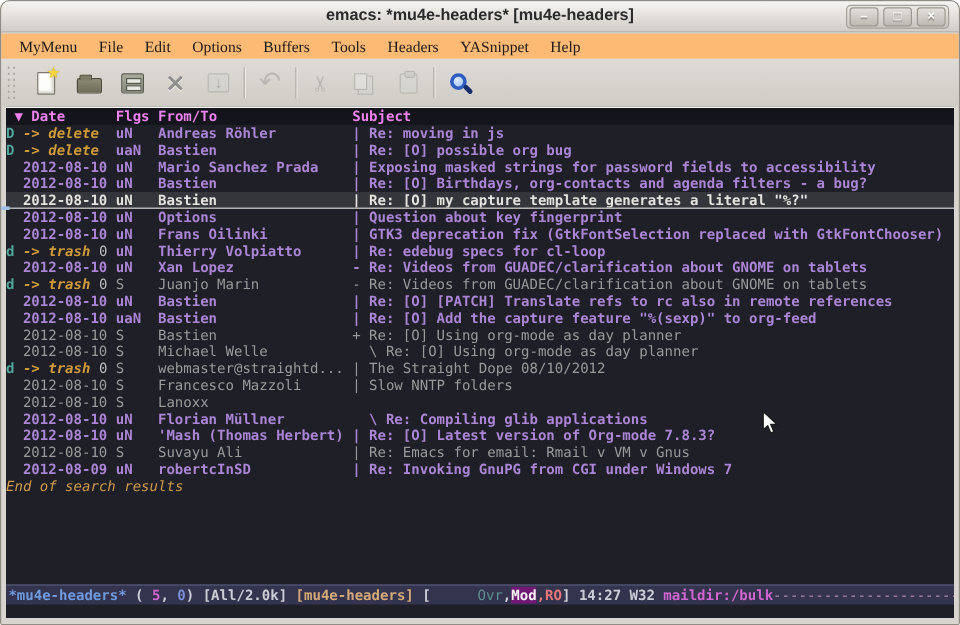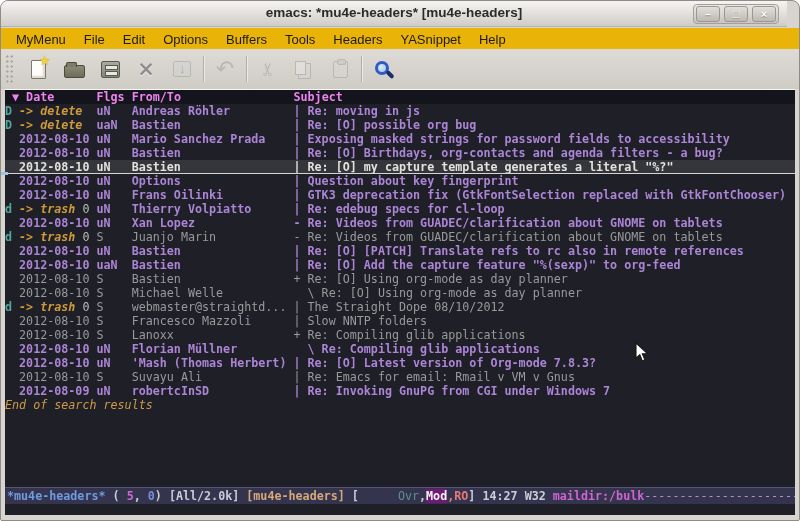--- a/index.html
+++ b/index.html
@@ -5,42 +5,42 @@
   html,body{margin:0;padding:0;background:#ffffff;}
   *{box-sizing:border-box;}
   .window{
     position:relative;width:800px;height:521px;
     background:#d8d5d0;border:1px solid #8f8b85;
     border-radius:8px 8px 2px 2px;overflow:hidden;
     font-family:"Liberation Sans", sans-serif;
   }
   
   .titlebar{
-    position:absolute;top:0;left:0;right:12px;height:26px;
+    position:absolute;top:0;left:0;right:0;height:26px;
     background:linear-gradient(#f6f4f2,#d0ccc7);
     border-bottom:1px solid #b5b1ab;
     padding-left:34px;
   }
   .title{
     position:absolute;left:0;right:0;top:4px;text-align:center;
     font-size:13.5px;font-weight:bold;color:#2b2b2b;
   }
   .winbtns{position:absolute;right:8px;top:3px;display:flex;gap:4px;
     background:linear-gradient(#e9e7e4,#c9c5c0);border:1px solid #a39f99;
     border-radius:4px;padding:1px 2px;}
   .winbtn{
     width:24px;height:16px;border-radius:3px;border:1px solid #9b978f;
     background:linear-gradient(#e2dfdb,#bdb9b3);
     color:#fcfcfc;font-size:11px;font-weight:bold;line-height:14px;text-align:center;
     text-shadow:0 1px 1px #8a867f;
   }
   
   .menubar{
     position:absolute;top:27px;left:0;right:0;height:21px;
-    display:flex;align-items:flex-end;padding-left:6px;background:#eab308;
+    display:flex;align-items:flex-end;padding-left:6px;background:#fdba74;font-family:Liberation Serif, serif;
   }
   .menuitem{font-size:13px;color:#1b1b1b;padding:2px 9px;white-space:nowrap;}
   
   .toolbar{
     position:absolute;top:48px;left:0;right:0;height:40px;
     display:flex;align-items:center;background:linear-gradient(#dedbd6,#cfccc6);
     padding-left:4px;
   }
   .grip{width:9px;height:30px;margin-right:6px;
     background-image:radial-gradient(circle,#aaa69f 1.1px,transparent 1.2px);
@@ -182,21 +182,21 @@
         <div class="row unread"><span class="c-mark mark"></span><span class="c-date">2012-08-10</span><span class="c-flags">uN</span><span class="c-from">Frans Oilinki</span><span class="c-subj">| GTK3 deprecation fix (GtkFontSelection replaced with GtkFontChooser)</span></div>
         <div class="row unread"><span class="c-mark mark">d</span><span class="c-date"><span class="action">-&gt; trash</span><span class="extra"> 0</span></span><span class="c-flags">uN</span><span class="c-from">Thierry Volpiatto</span><span class="c-subj">| Re: edebug specs for cl-loop</span></div>
         <div class="row unread"><span class="c-mark mark"></span><span class="c-date">2012-08-10</span><span class="c-flags">uN</span><span class="c-from">Xan Lopez</span><span class="c-subj">- Re: Videos from GUADEC/clarification about GNOME on tablets</span></div>
         <div class="row read"><span class="c-mark mark">d</span><span class="c-date"><span class="action">-&gt; trash</span><span class="extra"> 0</span></span><span class="c-flags">S</span><span class="c-from">Juanjo Marin</span><span class="c-subj">- Re: Videos from GUADEC/clarification about GNOME on tablets</span></div>
         <div class="row unread"><span class="c-mark mark"></span><span class="c-date">2012-08-10</span><span class="c-flags">uN</span><span class="c-from">Bastien</span><span class="c-subj">| Re: [O] [PATCH] Translate refs to rc also in remote references</span></div>
         <div class="row unread"><span class="c-mark mark"></span><span class="c-date">2012-08-10</span><span class="c-flags">uaN</span><span class="c-from">Bastien</span><span class="c-subj">| Re: [O] Add the capture feature "%(sexp)" to org-feed</span></div>
         <div class="row read"><span class="c-mark mark"></span><span class="c-date">2012-08-10</span><span class="c-flags">S</span><span class="c-from">Bastien</span><span class="c-subj">+ Re: [O] Using org-mode as day planner</span></div>
         <div class="row read"><span class="c-mark mark"></span><span class="c-date">2012-08-10</span><span class="c-flags">S</span><span class="c-from">Michael Welle</span><span class="c-subj">  \ Re: [O] Using org-mode as day planner</span></div>
         <div class="row read"><span class="c-mark mark">d</span><span class="c-date"><span class="action">-&gt; trash</span><span class="extra"> 0</span></span><span class="c-flags">S</span><span class="c-from">webmaster@straightd...</span><span class="c-subj">| The Straight Dope 08/10/2012</span></div>
         <div class="row read"><span class="c-mark mark"></span><span class="c-date">2012-08-10</span><span class="c-flags">S</span><span class="c-from">Francesco Mazzoli</span><span class="c-subj">| Slow NNTP folders</span></div>
-        <div class="row read"><span class="c-mark mark"></span><span class="c-date">2012-08-10</span><span class="c-flags">S</span><span class="c-from">Lanoxx</span><span class="c-subj">+ Re: Compiling glib applications</span></div>
+        <div class="row read"><span class="c-mark mark"></span><span class="c-date">2012-08-10</span><span class="c-flags">S</span><span class="c-from">Lanoxx</span></div>
         <div class="row unread"><span class="c-mark mark"></span><span class="c-date">2012-08-10</span><span class="c-flags">uN</span><span class="c-from">Florian Müllner</span><span class="c-subj">  \ Re: Compiling glib applications</span></div>
         <div class="row unread"><span class="c-mark mark"></span><span class="c-date">2012-08-10</span><span class="c-flags">uN</span><span class="c-from">'Mash (Thomas Herbert)</span><span class="c-subj">| Re: [O] Latest version of Org-mode 7.8.3?</span></div>
         <div class="row read"><span class="c-mark mark"></span><span class="c-date">2012-08-10</span><span class="c-flags">S</span><span class="c-from">Suvayu Ali</span><span class="c-subj">| Re: Emacs for email: Rmail v VM v Gnus</span></div>
         <div class="row unread"><span class="c-mark mark"></span><span class="c-date">2012-08-09</span><span class="c-flags">uN</span><span class="c-from">robertcInSD</span><span class="c-subj">| Re: Invoking GnuPG from CGI under Windows 7</span></div>
       </div>
     <div class="endtext">End of search results</div>
     <div class="modeline" id="modeline"><span class="ml-buf">*mu4e-headers*</span><span class="ml-plain"> ( </span><span class="ml-magenta">5</span><span class="ml-plain">, </span><span class="ml-blue">0</span><span class="ml-plain">) </span><span class="ml-plain">[All/2.0k] </span><span class="ml-tan">[mu4e-headers] </span><span class="ml-plain">[</span><span class="ml-teal">Ovr</span><span class="ml-plain">,</span><span class="ml-mod">Mod</span><span class="ml-pink">,</span><span class="ml-pink">RO</span><span class="ml-plain">] </span><span class="ml-plain">14:27 W32 </span><span class="ml-magenta">maildir:/bulk</span><span class="ml-dashes">--------------------------------------</span></div>
     <div class="minibuffer"></div>
   </div>
 

